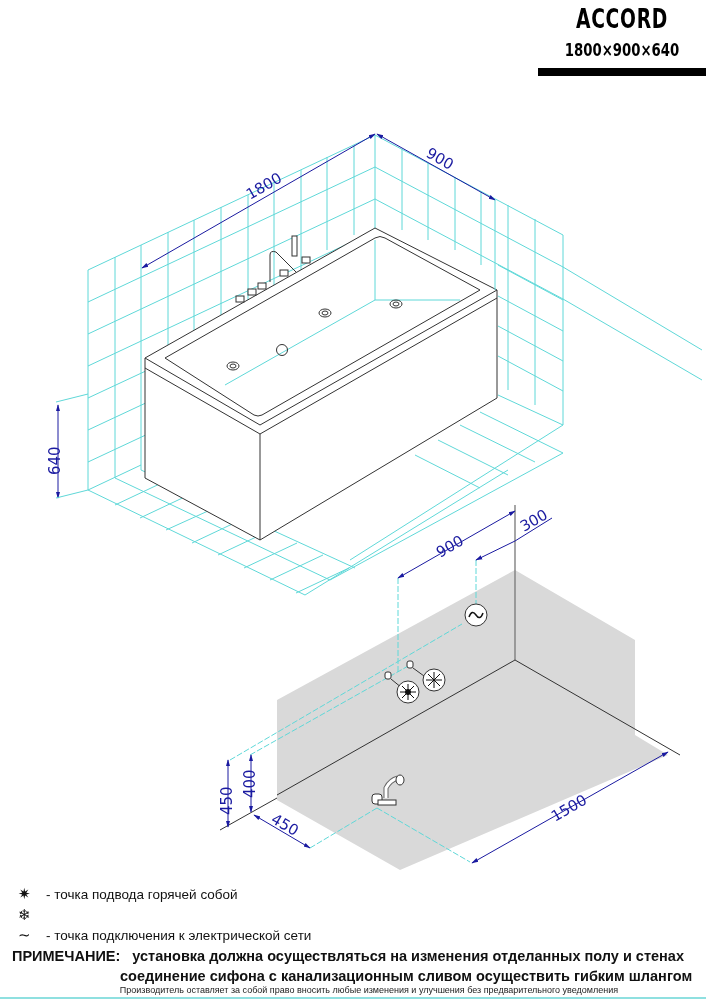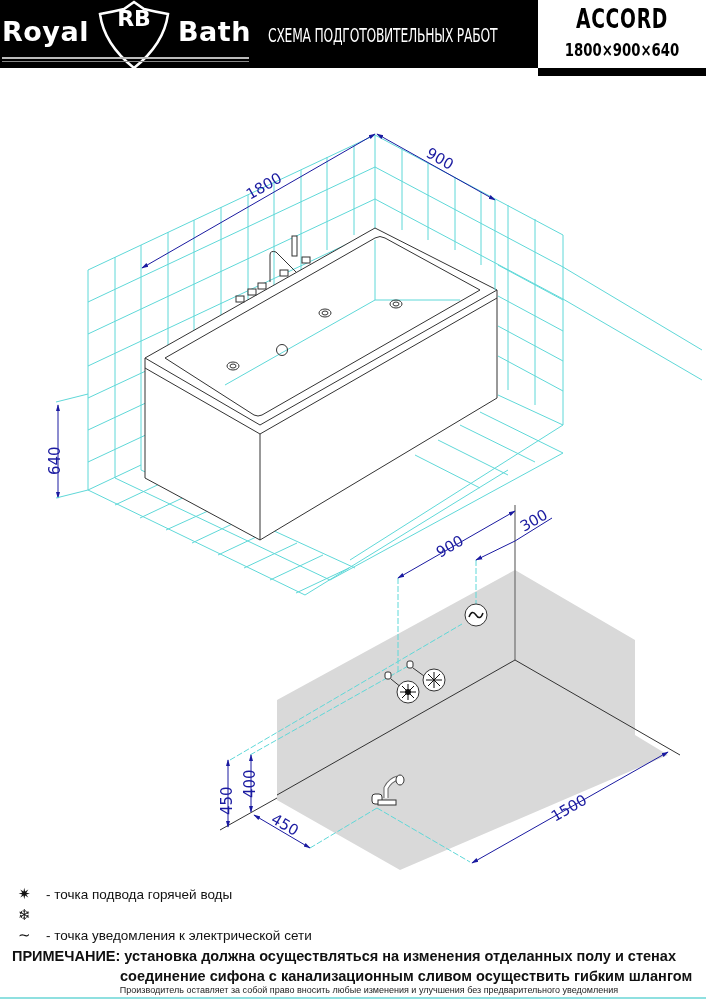--- a/index.html
+++ b/index.html
@@ -16,42 +16,29 @@
   .scheme-title{position:absolute;left:268px;top:24px;color:#fff;font-family:"DejaVu Sans Condensed","DejaVu Sans",sans-serif;font-size:19px;letter-spacing:-0.3px;transform:scaleX(0.72);transform-origin:left top;white-space:nowrap;}
   .model-box{position:absolute;left:538px;top:0;width:168px;height:68px;border-bottom:8px solid #000000;}
   .model-name{position:absolute;left:0;top:4px;width:168px;text-align:center;font-family:"DejaVu Sans",sans-serif;font-weight:bold;font-size:26px;transform:scaleX(0.72);letter-spacing:1px;}
   .model-dims{position:absolute;left:0;top:40px;width:168px;text-align:center;font-family:"DejaVu Sans",sans-serif;font-weight:bold;font-size:17px;transform:scaleX(0.78);}
   svg.drawing{position:absolute;left:0;top:70px;}
   .legend{position:absolute;left:18px;top:884px;font-size:13.5px;color:#111;}
   .legend-row{height:20.5px;display:flex;align-items:center;}
   .legend-icon{width:28px;display:inline-block;font-size:15px;text-align:left;}
   .legend-text{display:inline-block;}
   .note{position:absolute;left:12px;top:946px;font-weight:bold;font-size:14.5px;color:#111;line-height:20px;}
-  .note .label{margin-right:4px;}
+  .note .label{margin-right:12px;}
   .note-line2{padding-left:108px;}
   .disclaimer{position:absolute;left:16px;top:985px;width:706px;text-align:center;font-size:9px;color:#222;}
   .bottom-rule{position:absolute;left:0;top:997px;width:706px;height:2px;background:#8fe0e0;}
 </style>
 </head>
 <body>
 
 <div class="header">
-  <div class="header-black">
-    <span class="brand brand-royal">Royal</span>
-    <div class="shield">
-      <svg width="76" height="70" viewBox="0 0 76 70">
-        <path d="M38 2 L48 9 Q60 12 72 14 Q68 44 38 68 Q8 44 4 14 Q16 12 28 9 Z" fill="none" stroke="#fff" stroke-width="2.5"></path>
-      </svg>
-      <span class="shield-text">RB</span>
-    </div>
-    <span class="brand brand-bath">Bath</span>
-    <div class="brand-underline"></div>
-    <div class="brand-underline2"></div>
-    <span class="scheme-title">СХЕМА ПОДГОТОВИТЕЛЬНЫХ РАБОТ</span>
-  </div>
   <div class="model-box">
     <div class="model-name">ACCORD</div>
     <div class="model-dims">1800×900×640</div>
   </div>
 </div>
 
 <svg class="drawing" width="706" height="810" viewBox="0 70 706 810" xmlns="http://www.w3.org/2000/svg">
   <defs>
     <marker id="arr" viewBox="0 0 10 10" refX="9" refY="5" markerWidth="7" markerHeight="7" orient="auto-start-reverse">
       <path d="M0 2 L10 5 L0 8 Z" fill="#1a1aa0"></path>
@@ -249,28 +236,28 @@
       <path d="M386 798 L386 788 Q390 780 398 778" fill="none" stroke-width="5" stroke="#666"></path>
       <path d="M386 798 L386 788 Q390 780 398 778" fill="none" stroke-width="3" stroke="#fff"></path>
       <ellipse cx="400" cy="780" rx="4" ry="5"></ellipse>
     </g>
   </g>
 </svg>
 
 <div class="legend">
   <div class="legend-row">
     <span class="legend-icon">✷</span>
-    <span class="legend-text">- точка подвода горячей воды</span>
+    <span class="legend-text">- точка подвода горячей собой</span>
   </div>
   <div class="legend-row">
     <span class="legend-icon">❄</span>
   </div>
   <div class="legend-row">
     <span class="legend-icon">∼</span>
-    <span class="legend-text">- точка уведомления к электрической сети</span>
+    <span class="legend-text">- точка подключения к электрической сети</span>
   </div>
 </div>
 
 <div class="note">
   <div><span class="label">ПРИМЕЧАНИЕ:</span><span>установка должна осуществляться на изменения отделанных полу и стенах</span></div>
   <div class="note-line2">соединение сифона с канализационным сливом осуществить гибким шлангом</div>
 </div>
 
 <div class="disclaimer">Производитель оставляет за собой право вносить любые изменения и улучшения без предварительного уведомления</div>
 <div class="bottom-rule"></div>

